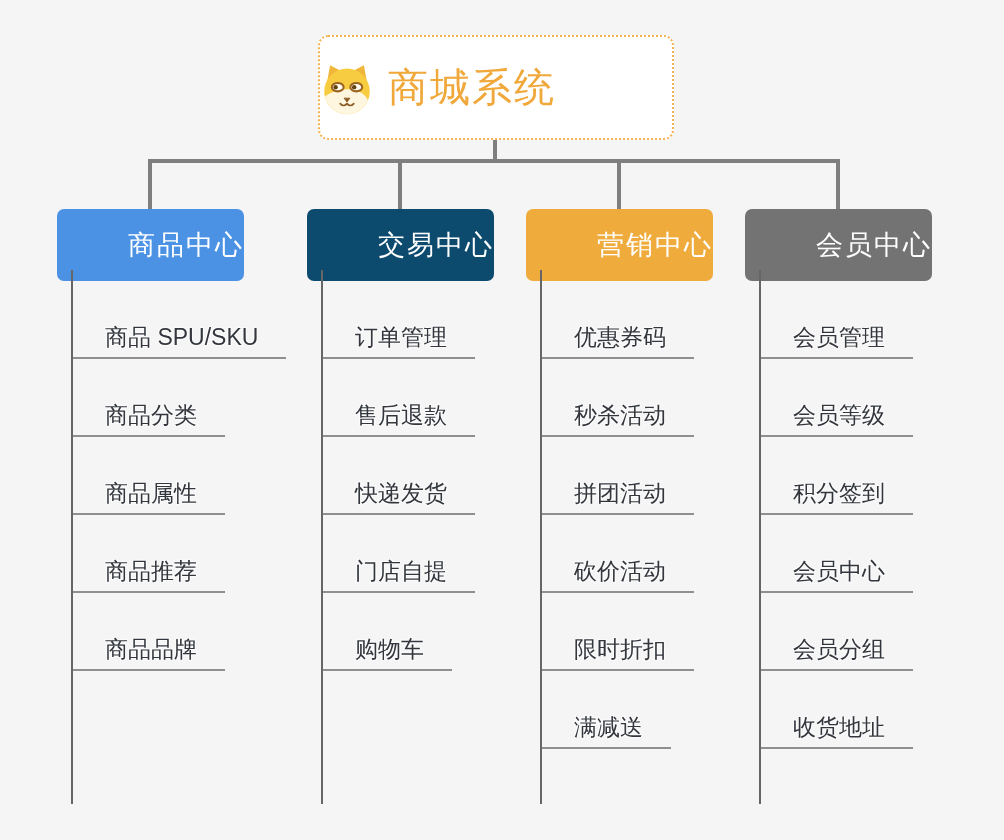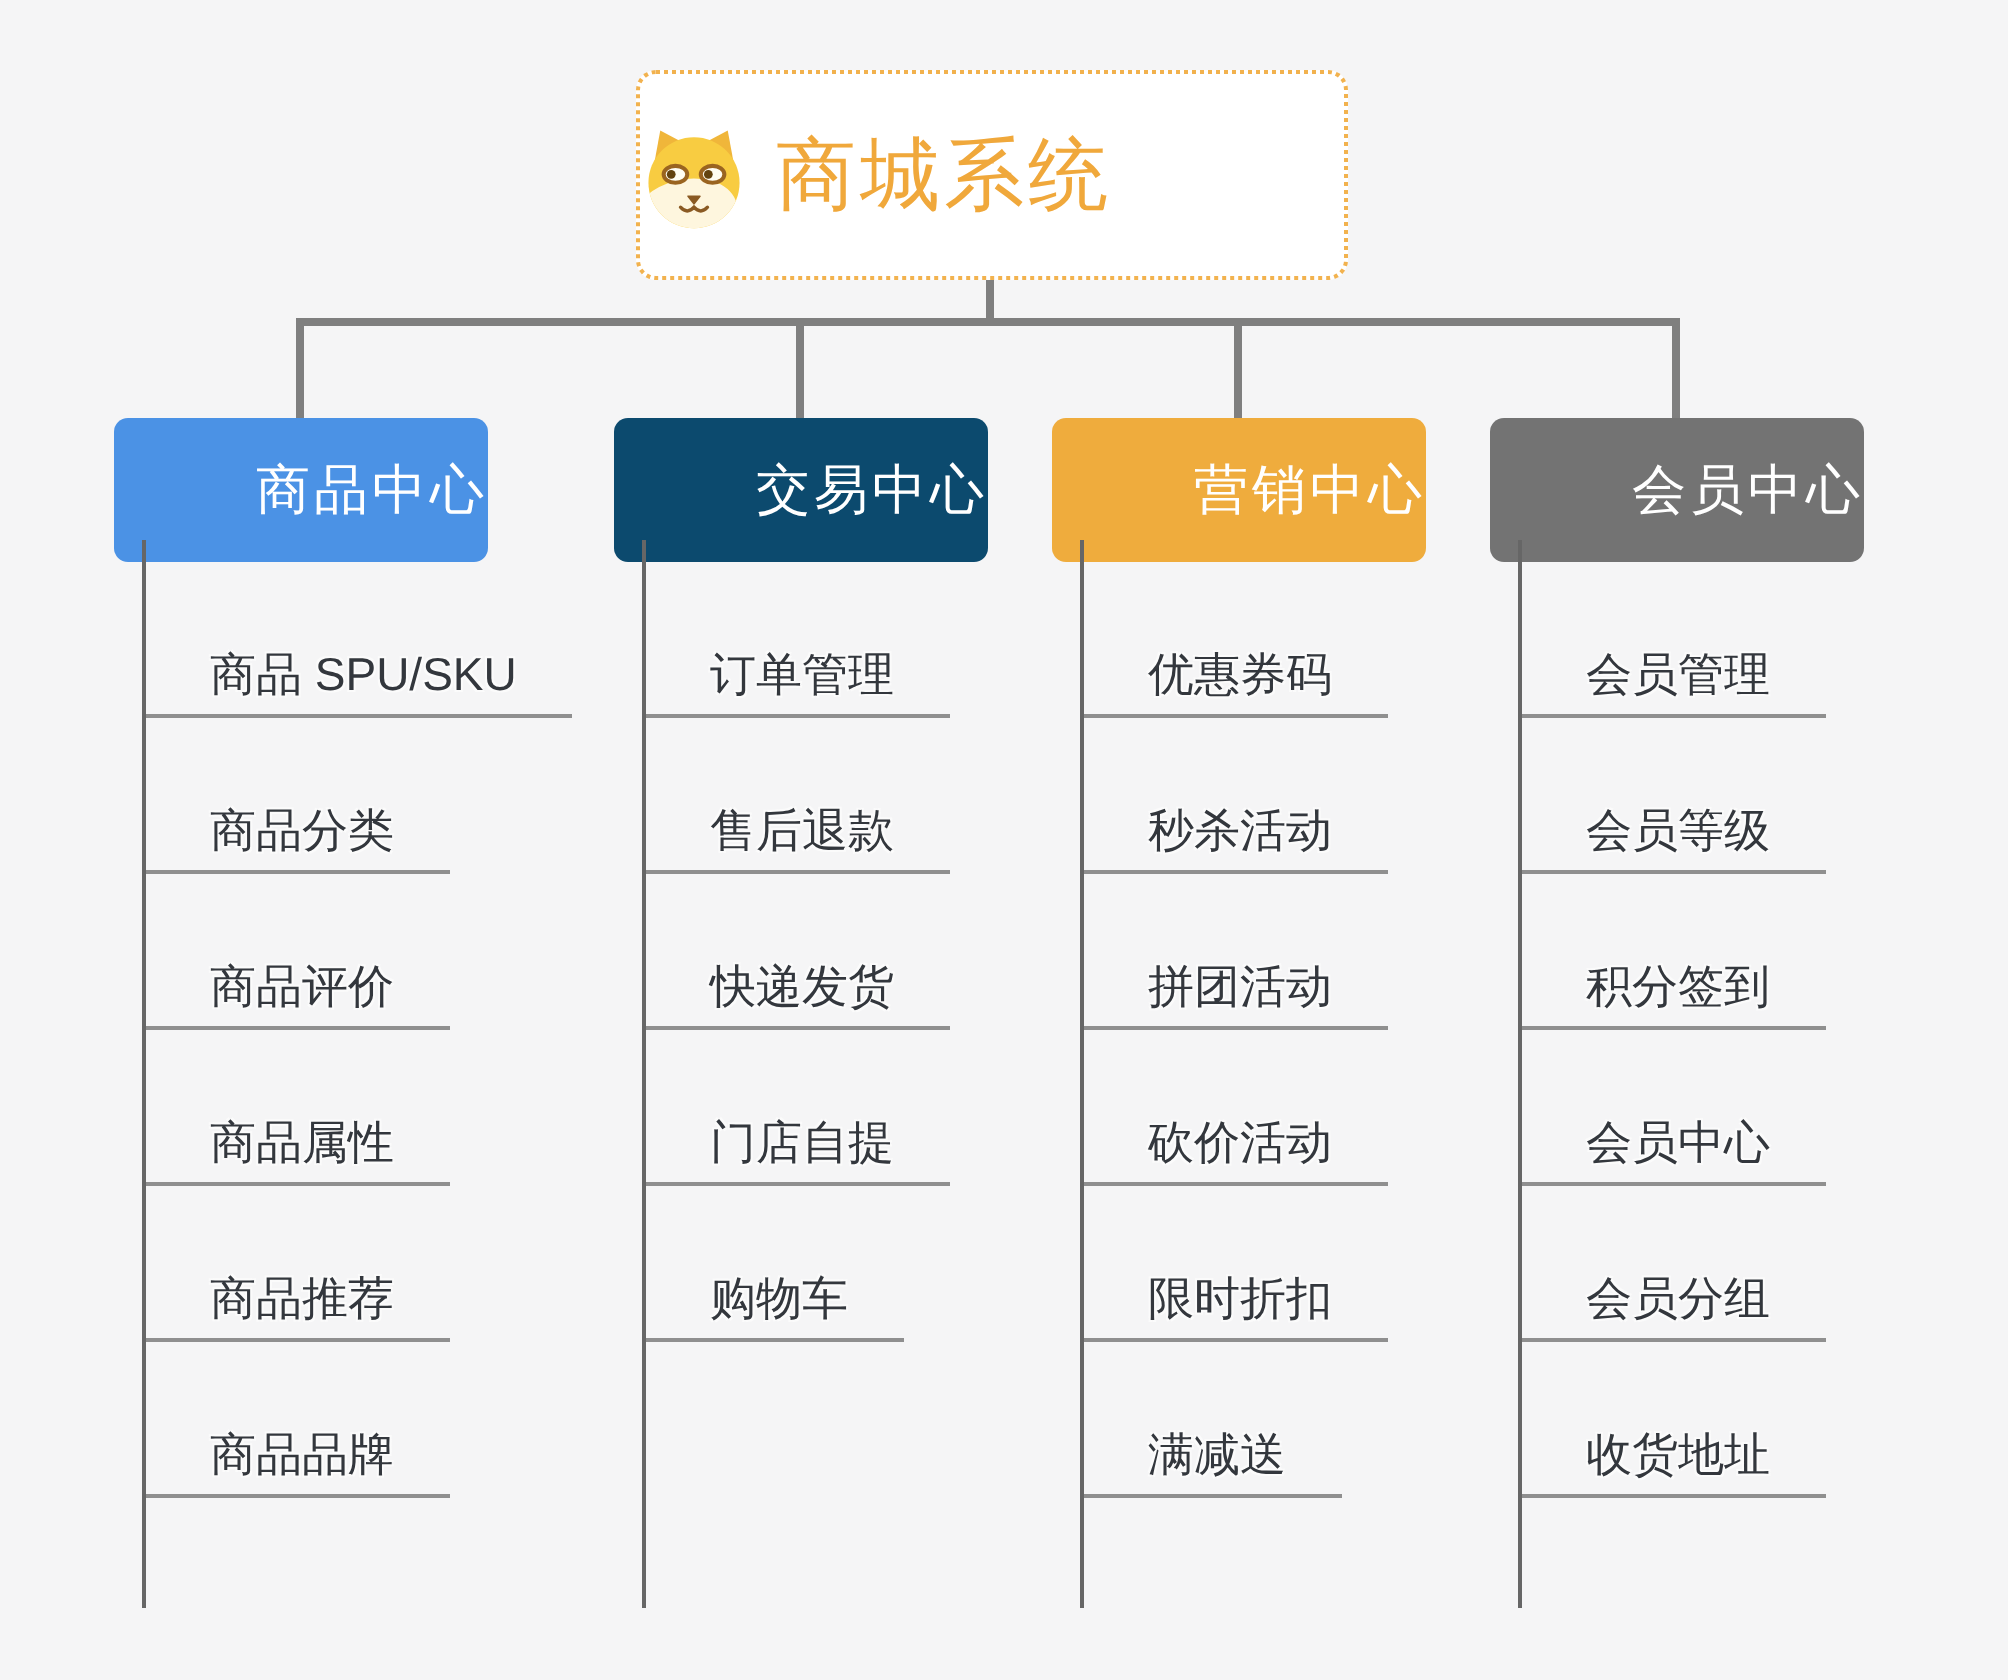--- a/index.html
+++ b/index.html
@@ -85,23 +85,20 @@
       <span>商品中心</span>
     </div>
     <div class="trunk"></div>
     <div class="leaf-row">
         <span class="leaf">商品 SPU/SKU</span>
       </div>
     <div class="leaf-row">
         <span class="leaf">商品分类</span>
       </div>
     <div class="leaf-row">
-        <span class="leaf">商品评价</span>
-      </div>
-    <div class="leaf-row">
         <span class="leaf">商品属性</span>
       </div>
     <div class="leaf-row">
         <span class="leaf">商品推荐</span>
       </div>
     <div class="leaf-row">
         <span class="leaf">商品品牌</span>
       </div>
   </div>
 

